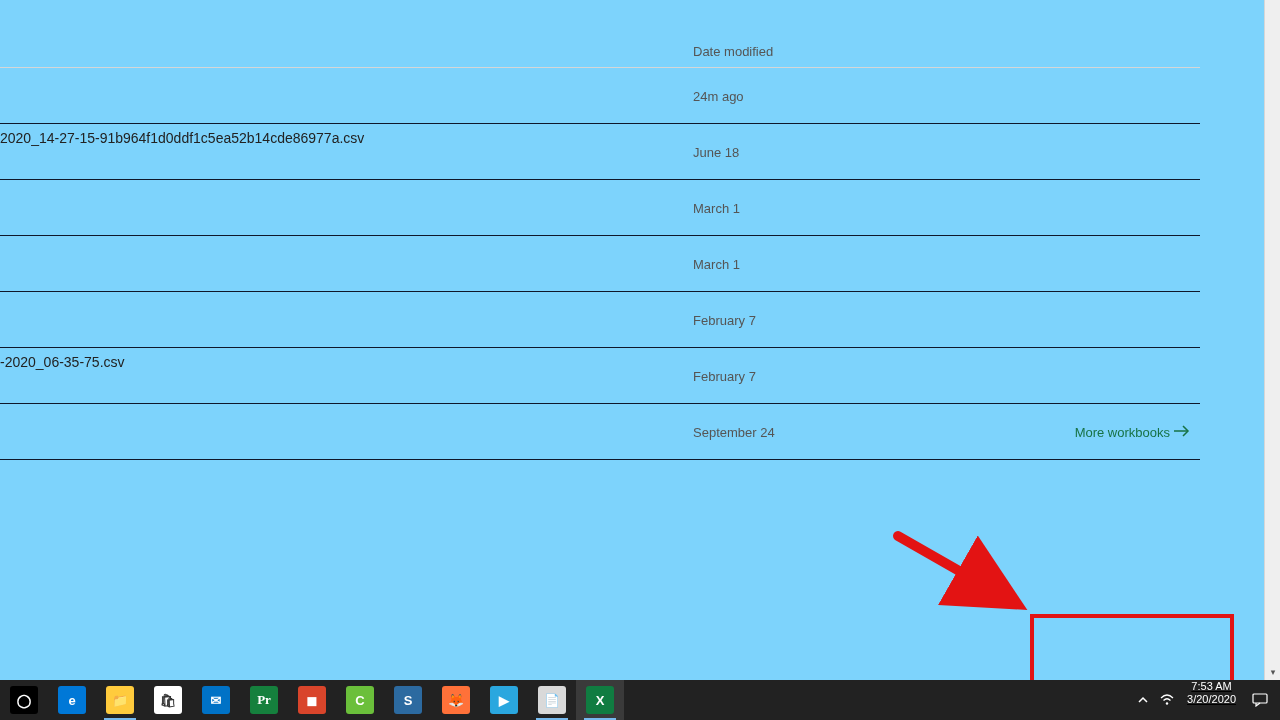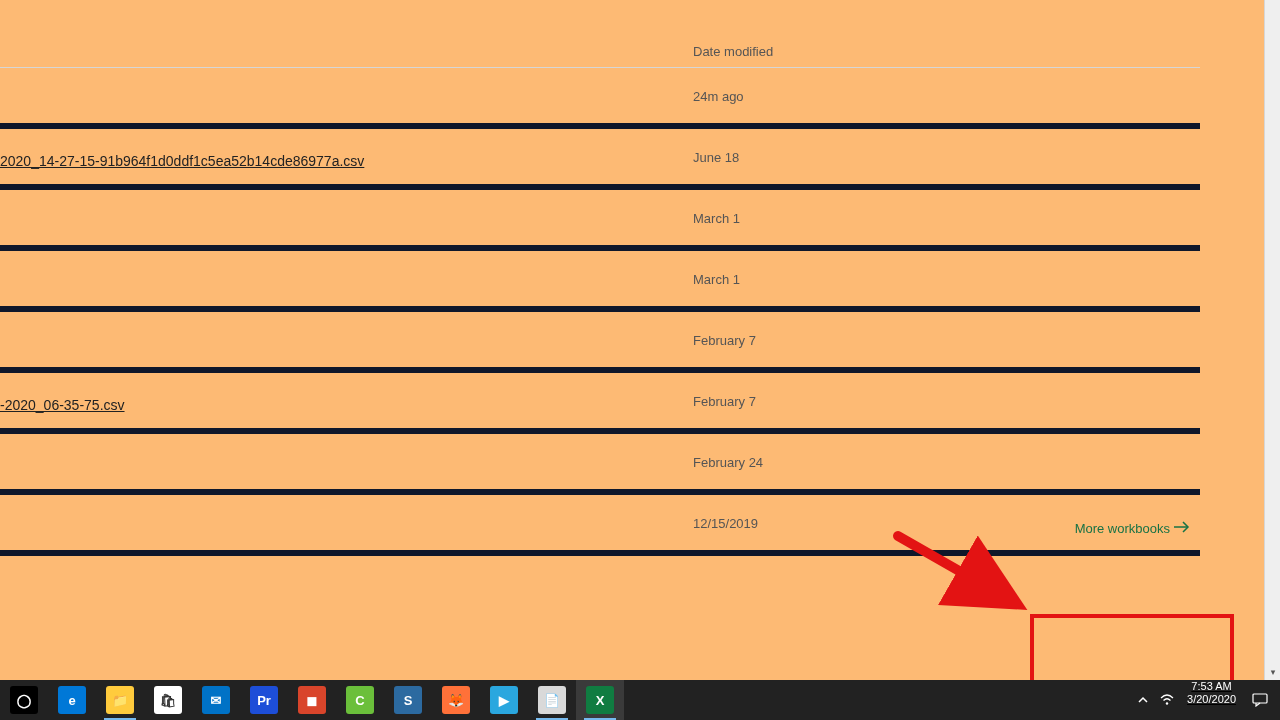--- a/index.html
+++ b/index.html
@@ -10,60 +10,59 @@
     overflow: hidden;
     font-family: "Segoe UI", Arial, sans-serif;
     background: #f1f1f1;
   }
   .workspace {
     position: absolute;
     left: 0;
     top: 0;
     width: 1264px;
     height: 680px;
-    background: #fdba74;
+    background: #7dd3fc;
   }
   .list {
     position: absolute;
     left: 0;
     top: 0;
     width: 1200px;
   }
   .header-row {
     height: 67px;
     border-bottom: 1px solid #d6d6d6;
     position: relative;
   }
   .row {
     height: 55px;
-    border-bottom: 6px solid #0f172a;
+    border-bottom: 1px solid #0f172a;
     position: relative;
   }
   .date-col {
     position: absolute;
     left: 693px;
     top: 50%;
     transform: translateY(-50%);
     font-size: 13px;
     color: #555;
   }
   .header-row .date-col {
     top: auto;
     bottom: 8px;
     transform: none;
     color: #555;
   }
   .name-col {
     position: absolute;
     left: 0;
-    top: 24px;
+    top: 6px;
     font-size: 14px;
     color: #222;
     white-space: nowrap;
-    text-decoration: underline;
   }
   .more-link {
     position: absolute;
     right: 6px;
     bottom: 14px;
     font-size: 13px;
     color: #177245;
     display: flex;
     align-items: flex-start;
     gap: 4px;
@@ -209,25 +208,21 @@
     <div class="row">
       <span class="name-col"></span>
       <span class="date-col">February 7</span>
     </div>
     <div class="row">
       <span class="name-col">-2020_06-35-75.csv</span>
       <span class="date-col">February 7</span>
     </div>
     <div class="row">
       <span class="name-col"></span>
-      <span class="date-col">February 24</span>
-    </div>
-    <div class="row">
-      <span class="name-col"></span>
-      <span class="date-col">12/15/2019</span>
+      <span class="date-col">September 24</span>
     </div>
 
     <div class="more-link">
       <span>More workbooks</span>
       <svg width="16" height="12" viewBox="0 0 16 12">
         <line x1="0" y1="6" x2="13" y2="6" stroke="#177245" stroke-width="1.5"></line>
         <polyline points="9,1 14,6 9,11" fill="none" stroke="#177245" stroke-width="1.5"></polyline>
       </svg>
     </div>
   </div>
@@ -260,21 +255,21 @@
         <div class="generic-icon" style="background: rgb(255, 203, 61);">📁</div>
         <div class="underline"></div>
       </div>
       <div class="tb-btn">
         <div class="generic-icon" style="background: rgb(255, 255, 255); color: rgb(51, 51, 51);">🛍</div>
       </div>
       <div class="tb-btn">
         <div class="generic-icon" style="background: rgb(0, 114, 198);">✉</div>
       </div>
       <div class="tb-btn">
-        <div class="generic-icon" style="background: #1d4ed8;">Pr</div>
+        <div class="generic-icon" style="background: #15803d; font-family: Liberation Serif, serif;">Pr</div>
       </div>
       <div class="tb-btn">
         <div class="generic-icon" style="background: rgb(217, 69, 43);">◼</div>
       </div>
       <div class="tb-btn">
         <div class="generic-icon" style="background: rgb(107, 191, 59);">C</div>
       </div>
       <div class="tb-btn">
         <div class="generic-icon" style="background: rgb(44, 106, 160);">S</div>
       </div>

